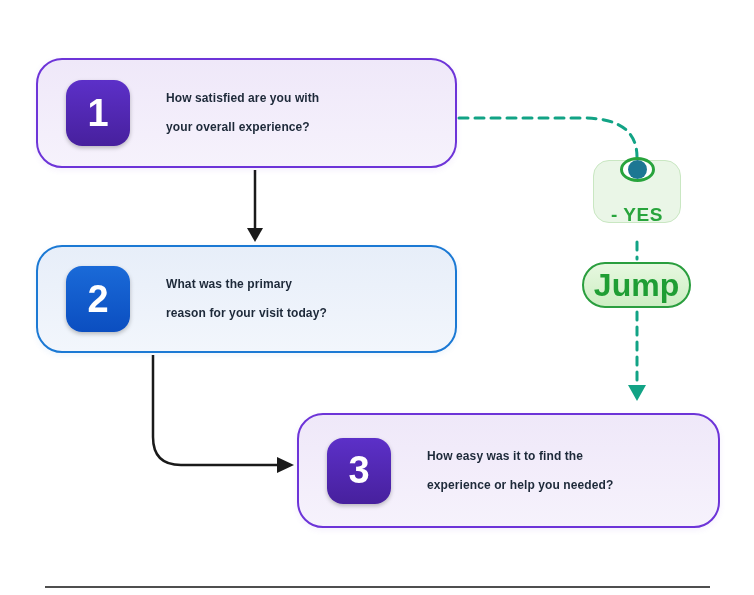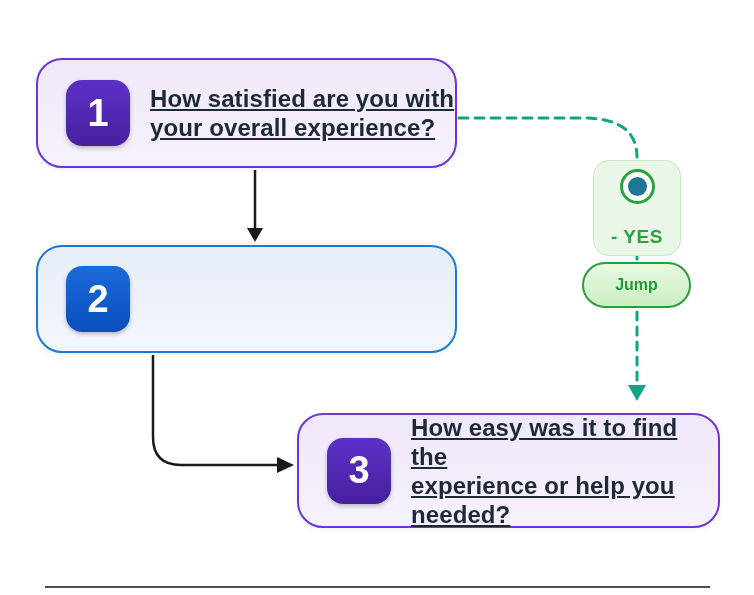--- a/index.html
+++ b/index.html
@@ -47,33 +47,32 @@
     align-items: center;
     justify-content: center;
     color: #ffffff;
     font-size: 38px;
     font-weight: 700;
     box-shadow: 0 2px 4px rgba(0,0,0,0.25);
   }
   .qbadge--purple { background: linear-gradient(180deg, #5c30c8 0%, #47209d 100%); }
   .qbadge--blue   { background: linear-gradient(180deg, #1a6ad8 0%, #0b4ec0 100%); }
   .qtext {
-    margin-left: 20px;
-    font-size: 24px;
+    margin-left: 36px;
+    font-size: 12px;
     line-height: 29px;
     font-weight: 700;
     color: #1d2939;
     white-space: pre-line;
     letter-spacing: 0.1px;
-    text-decoration: underline;
   }
   #yes-card {
     position: absolute;
     left: 593px; top: 160px;
-    width: 88px; height: 96px;
+    width: 88px; height: 63px;
     background: #eaf6e7;
     border: 1.5px solid #c9e7c2;
     border-radius: 16px;
     display: flex;
     flex-direction: column;
     align-items: center;
     justify-content: center;
     gap: 22px;
     z-index: 1;
   }
@@ -101,21 +100,21 @@
     position: absolute;
     left: 582px; top: 262px;
     width: 109px; height: 46px;
     border-radius: 23px;
     border: 2.5px solid #2a9e3e;
     background: linear-gradient(180deg, #e7f8e0 0%, #cdeec3 100%);
     display: flex;
     align-items: center;
     justify-content: center;
     font-family: "Liberation Sans", sans-serif;
-    font-size: 16px;
+    font-size: 32px;
     font-weight: 700;
     color: #1f9e34;
     cursor: pointer;
     z-index: 1;
   }
   #bottom-rule {
     position: absolute;
     left: 45px; top: 586px;
     width: 665px; height: 2px;
     background: #4f4f4f;
@@ -148,20 +147,22 @@
       <span>1</span>
     </div>
     <div class="qtext">How satisfied are you with
 your overall experience?</div>
   </div>
 
   <div id="q2" class="qbox qbox--blue">
     <div class="qbadge qbadge--blue">
       <span>2</span>
     </div>
+    <div class="qtext">What was the primary
+reason for your visit today?</div>
   </div>
 
   <div id="q3" class="qbox qbox--purple">
     <div class="qbadge qbadge--purple">
       <span>3</span>
     </div>
     <div class="qtext">How easy was it to find the
 experience or help you needed?</div>
   </div>
 

